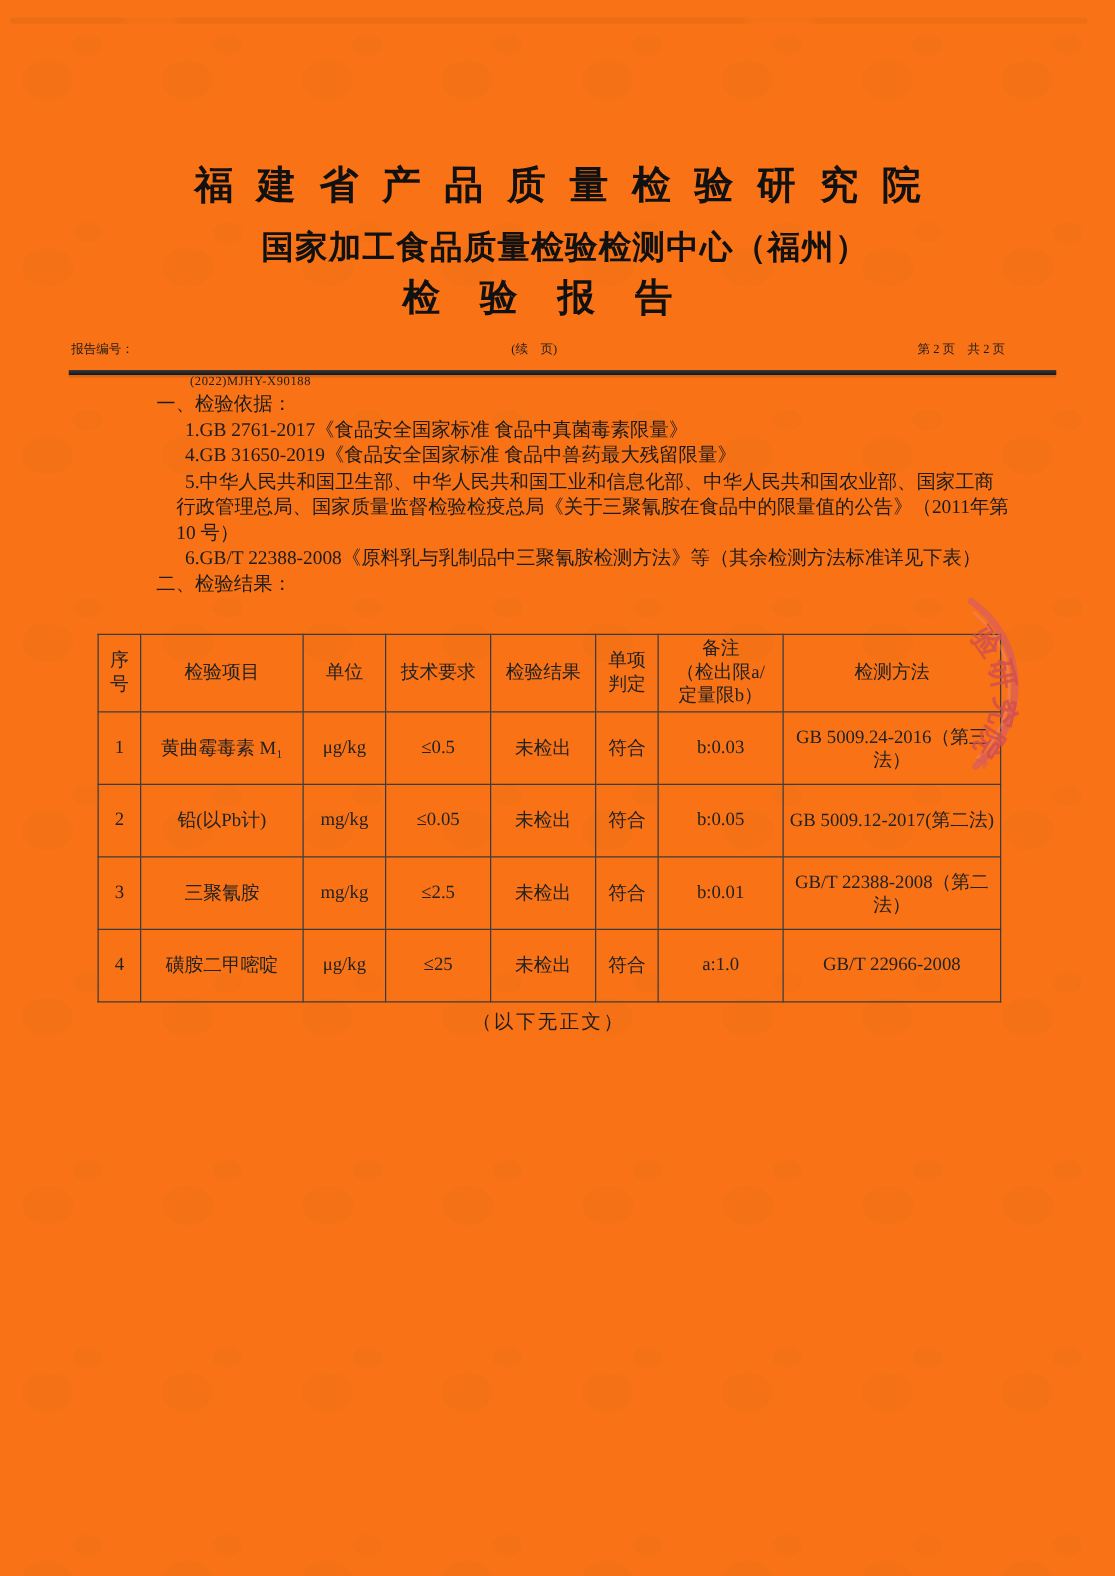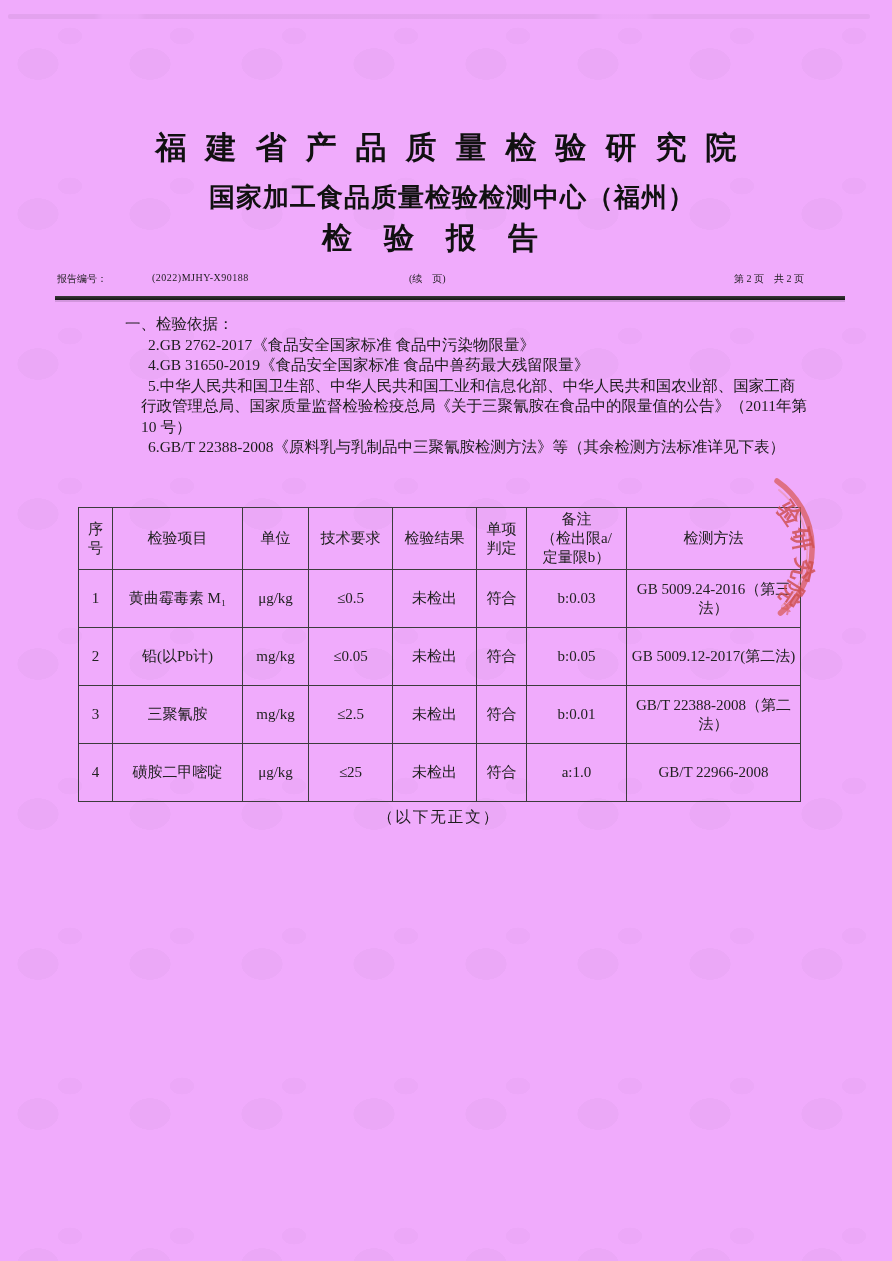--- a/index.html
+++ b/index.html
@@ -1,20 +1,20 @@
 <!DOCTYPE html>
 <html><head>
 <meta charset="utf-8">
 <style>
   * { margin:0; padding:0; box-sizing:border-box; }
   html,body { background:#ffffff; }
   .page {
     position:relative;
     width:892px; height:1261px;
-    background:#f0abfc;
+    background:#f97316;
     overflow:hidden;
     font-family:"Liberation Serif","DejaVu Serif",serif;
     color:#1c1c1c;
   }
   
   .watermark-layer {
     position:absolute; inset:0;
     background-image:
       radial-gradient(ellipse 34px 26px at 38px 64px, rgba(0,0,0,0.018) 0 60%, transparent 61%),
       radial-gradient(ellipse 20px 14px at 70px 36px, rgba(0,0,0,0.015) 0 60%, transparent 61%);
@@ -37,21 +37,21 @@
     text-align:center; font-size:26px; font-weight:bold;
     letter-spacing:1px; color:#111;padding-left:12px;
   }
   .report-title {
     position:absolute; top:218px; left:0; width:100%;
     text-align:center; font-size:30px; font-weight:bold;
     letter-spacing:32px; color:#111;
   }
   .info-row { position:absolute; top:272px; left:0; width:100%; height:22px; font-size:10px; }
   .report-no-label { position:absolute; left:57px; }
-  .report-no-value { position:absolute; left:152px; letter-spacing:0.5px; }
+  .report-no-value { position:absolute; left:152px; letter-spacing:0.5px;margin-top:28px; }
   .continued { position:absolute; left:409px; }
   .page-indicator { position:absolute; right:88px; }
   .rule {
     position:absolute; top:296px; left:55px; width:790px; height:4px;
     background:linear-gradient(#3a3a3a,#151515);
     box-shadow:0 2px 0 rgba(0,0,0,0.12);
   }
   .basis-block {
     position:absolute; top:314px; left:125px; width:684px;
     font-size:15.5px; line-height:20.5px;
@@ -105,24 +105,25 @@
     <span class="report-no-label">报告编号：</span>
     <span class="report-no-value">(2022)MJHY-X90188</span>
     <span class="continued">(续　页)</span>
     <span class="page-indicator">第 2 页　共 2 页</span>
   </div>
 
   <div class="rule"></div>
 
   <div class="basis-block">
     <div class="basis-heading">一、检验依据：</div>
-    <div class="basis-item">2.GB 2762-2017《食品安全国家标准 食品中污染物限量》</div>
+    <div class="basis-item">1.GB 2761-2017《食品安全国家标准 食品中真菌毒素限量》</div>
     <div class="basis-item">4.GB 31650-2019《食品安全国家标准 食品中兽药最大残留限量》</div>
     <div class="basis-item">5.中华人民共和国卫生部、中华人民共和国工业和信息化部、中华人民共和国农业部、国家工商行政管理总局、国家质量监督检验检疫总局《关于三聚氰胺在食品中的限量值的公告》（2011年第 10 号）</div>
     <div class="basis-item">6.GB/T 22388-2008《原料乳与乳制品中三聚氰胺检测方法》等（其余检测方法标准详见下表）</div>
+    <div class="results-heading">二、检验结果：</div>
   </div>
 
   <table class="results">
     <colgroup>
       <col style="width:34px">
         <col style="width:130px">
         <col style="width:66px">
       <col style="width:84px">
         <col style="width:84px">
         <col style="width:50px">

